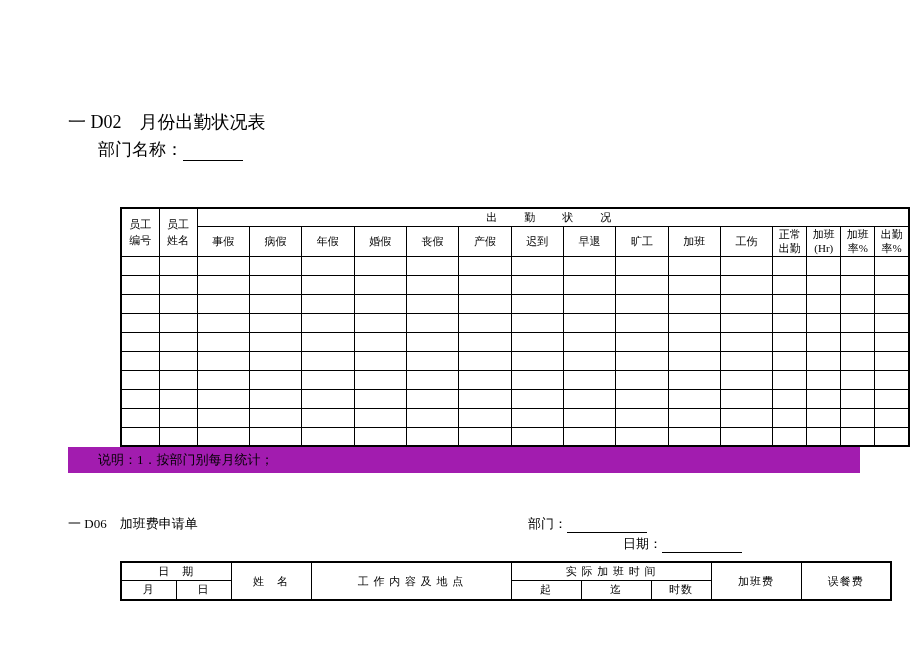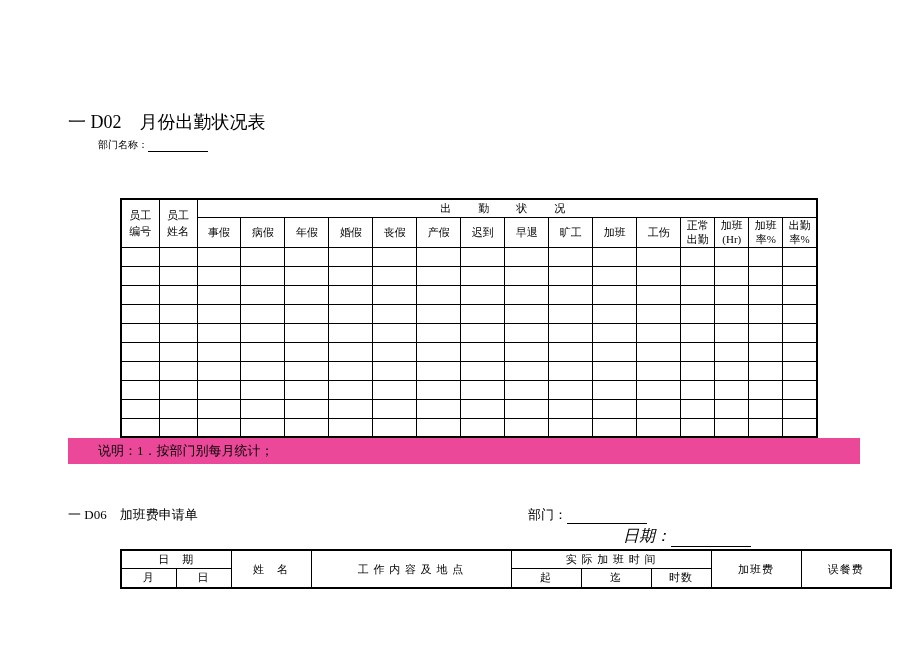--- a/index.html
+++ b/index.html
@@ -11,66 +11,66 @@
       font-size: 12px;
       color: #000;
       padding: 110px 60px 0 68px;
       position: relative;
     }
     .section-title {
       font-size: 18px;
       margin-bottom: 4px;
     }
     .dept-row {
-      font-size: 10px;
+      font-size: 17px;
       margin-bottom: 2px;
       margin-left: 30px;
     }
     .blank { display: inline-block; border-bottom: 1px solid #000; height: 14px; vertical-align: bottom; }
     .blank.w60 { width: 60px; }
     .blank.w80 { width: 80px; }
 
     
-    .tbl1-wrap { margin-left: 52px; width: 698px; margin-top: 46px; }
+    .tbl1-wrap { margin-left: 52px; width: 790px; margin-top: 46px; }
     table.tbl1 { border-collapse: collapse; width: 100%; table-layout: fixed; }
     table.tbl1 th, table.tbl1 td {
       border: 1px solid #000;
       font-size: 11px;
       text-align: center;
       vertical-align: middle;
       font-weight: normal;
       padding: 0;
     }
     table.tbl1 { border: 2px solid #000; }
     table.tbl1 .hdr-top { height: 18px; letter-spacing: 8px; }
     table.tbl1 .hdr-sub { height: 30px; line-height: 14px; }
     table.tbl1 .tall-hdr { height: 48px; line-height: 16px; }
     table.tbl1 td.body { height: 19px; }
 
     .notes-box {
-      background: #ec4899;
+      background: #a21caf;
       font-size: 13px;
       padding: 4px 0 4px 0;
       margin-top: 0;
       width: 100%;
       line-height: 18px;
     }
     .notes-box .ln { margin-left: 30px; }
 
     
     .sec2 { margin-top: 42px; }
     .sec2-hdr-row {
       display: flex;
       font-size: 13px;
       margin-bottom: 2px;
       align-items: flex-end;
     }
     .sec2-hdr-row .lbl1 { flex: 0 0 460px; }
     .sec2-hdr-row .lbl2 { flex: 0 0 130px; }
-    .sec2-date-row { font-size: 16px; margin-left: 555px; margin-top: 2px; margin-bottom: 2px; font-style: italic; }
+    .sec2-date-row { font-size: 13px; margin-left: 555px; margin-top: 2px; margin-bottom: 8px; }
 
     .tbl2-wrap { margin-left: 52px; width: 770px; }
     table.tbl2 { border-collapse: collapse; width: 100%; table-layout: fixed; border: 2px solid #000; }
     table.tbl2 th, table.tbl2 td {
       border: 1px solid #000;
       font-size: 11px;
       text-align: center;
       vertical-align: middle;
       font-weight: normal;
       letter-spacing: 1px;

